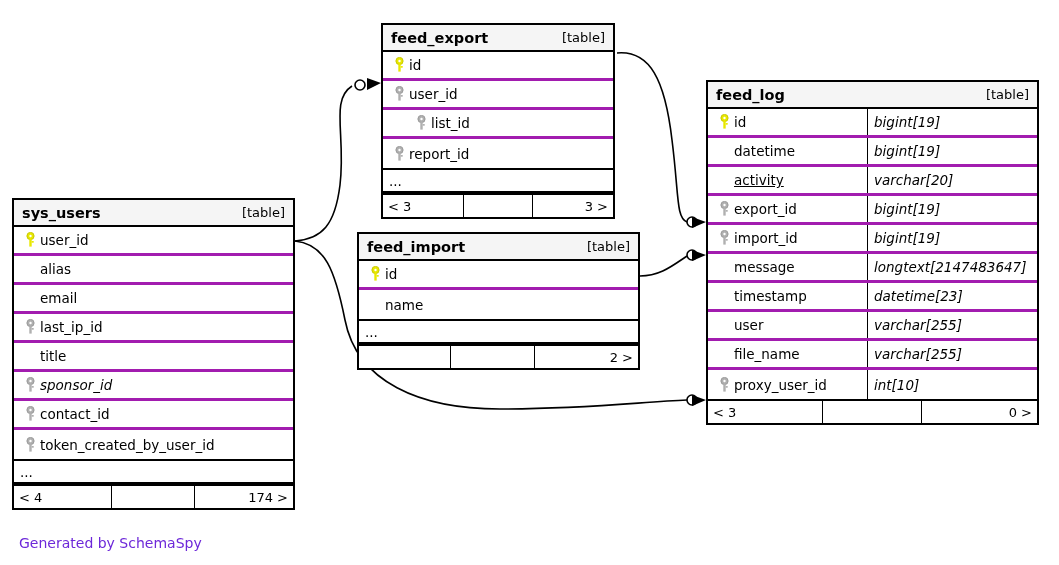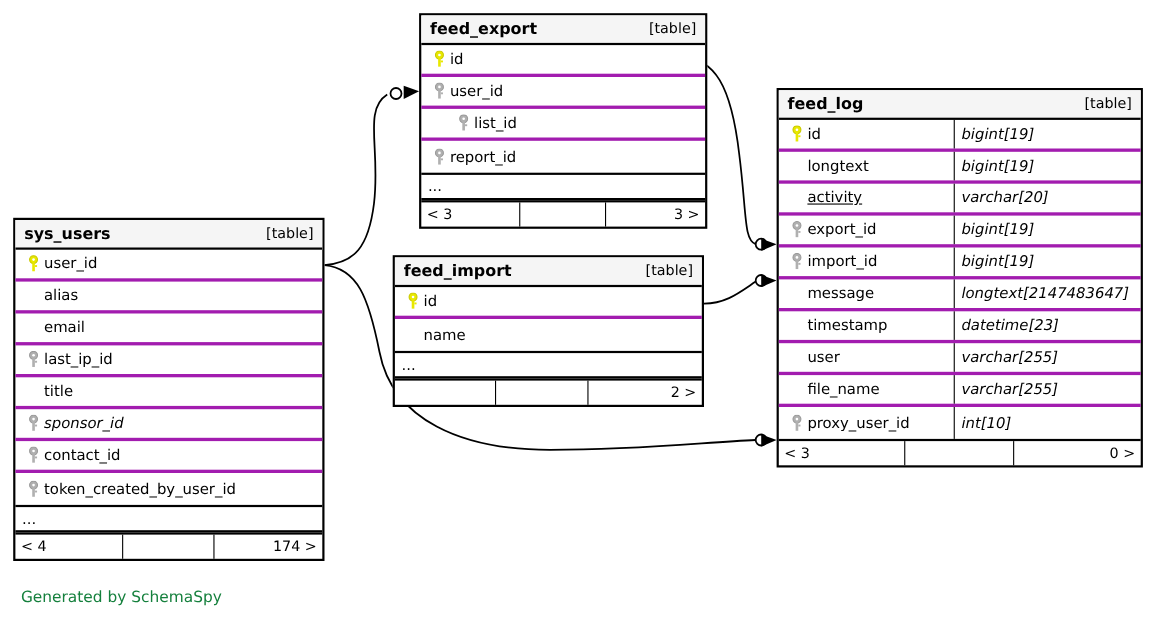--- a/index.html
+++ b/index.html
@@ -46,21 +46,21 @@
              box-sizing:border-box;border-right:1px solid #000000;
              padding:0 5px;}
   .foot-cell:last-child{border-right:none;}
   .foot-left{justify-content:flex-start;}
   .foot-right{justify-content:flex-end;}
 
   
   .keyicon{display:block;}
 
   
-  #caption{position:absolute;left:19px;top:535px;font-size:14px;color:#15803d;
+  #caption{position:absolute;left:19px;top:535px;font-size:14px;color:#6d28d9;
            z-index:2;white-space:nowrap;}
 </style>
 </head>
 <body>
 
 <div id="canvas">
 
   <svg id="edges" viewBox="0 0 1059 565" width="1059" height="565">
     <g fill="none" stroke="#000000" stroke-width="1.6">
 
@@ -81,21 +81,21 @@
     </g>
 
     <g fill="#000000" stroke="none">
       <polygon points="381,83 367,78 367,90"></polygon>
       <polygon points="706,222 692,217 692,228"></polygon>
       <polygon points="706,255 692,250 692,261"></polygon>
       <polygon points="706,400 692,395 692,406"></polygon>
     </g>
   </svg>
 
-  <div class="table-box" id="box-feed_export" style="left:381px;top:12px;width:262px;">
+  <div class="table-box" id="box-feed_export" style="left:381px;top:23px;width:234px;">
     <div class="tbl-header">
       <span class="tbl-title">feed_export</span>
       <span class="tbl-tag">[table]</span>
     </div>
 
     <div class="row">
       <div class="row-name" style="flex:1 1 auto;">
         <span class="keycell">
           <svg class="keyicon" width="11" height="16" viewBox="0 0 11 16">
               <circle cx="5.5" cy="4" r="3.6" fill="#e8e800" stroke="#c9c900" stroke-width="1"></circle>
@@ -324,21 +324,21 @@
             </svg>
         </span>
         <span class="colname">id</span>
       </div>
       <div class="row-type">bigint[19]</div>
     </div>
 
     <div class="row">
       <div class="row-name split" style="width:160px;">
         <span class="keycell"></span>
-        <span class="colname">longtext</span>
+        <span class="colname">datetime</span>
       </div>
       <div class="row-type">bigint[19]</div>
     </div>
 
     <div class="row">
       <div class="row-name split" style="width:160px;text-decoration:underline;">
         <span class="keycell"></span>
         <span class="colname">activity</span>
       </div>
       <div class="row-type">varchar[20]</div>

